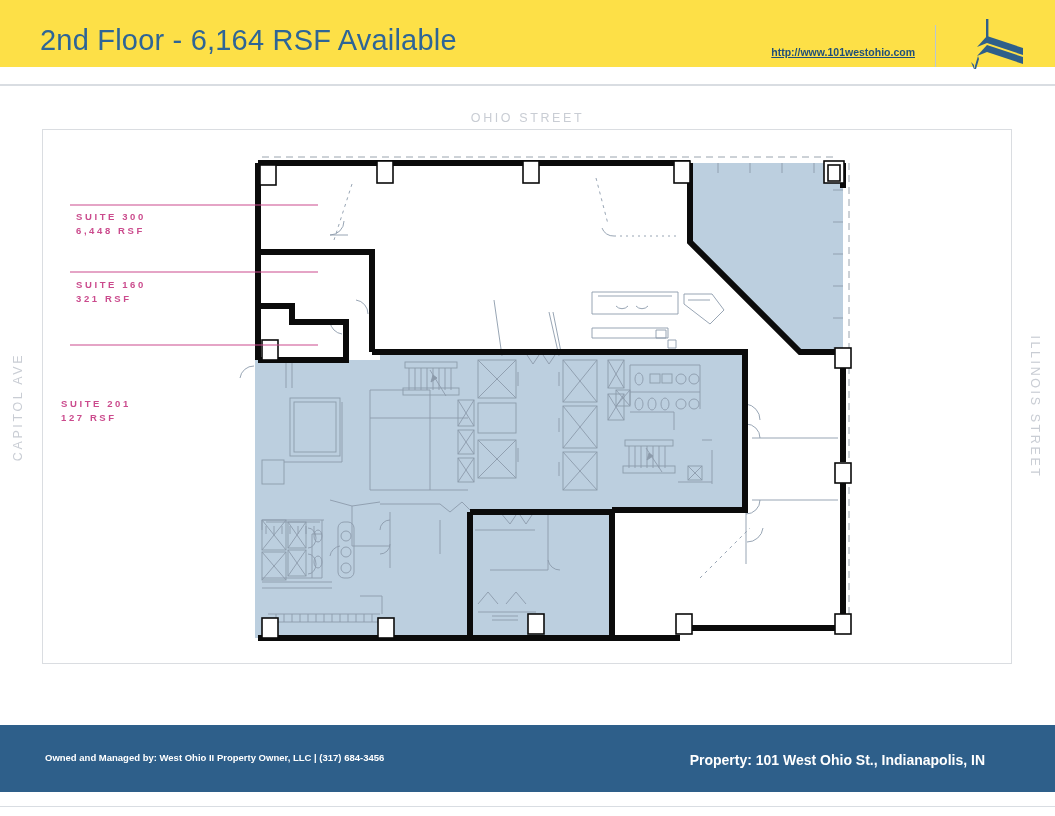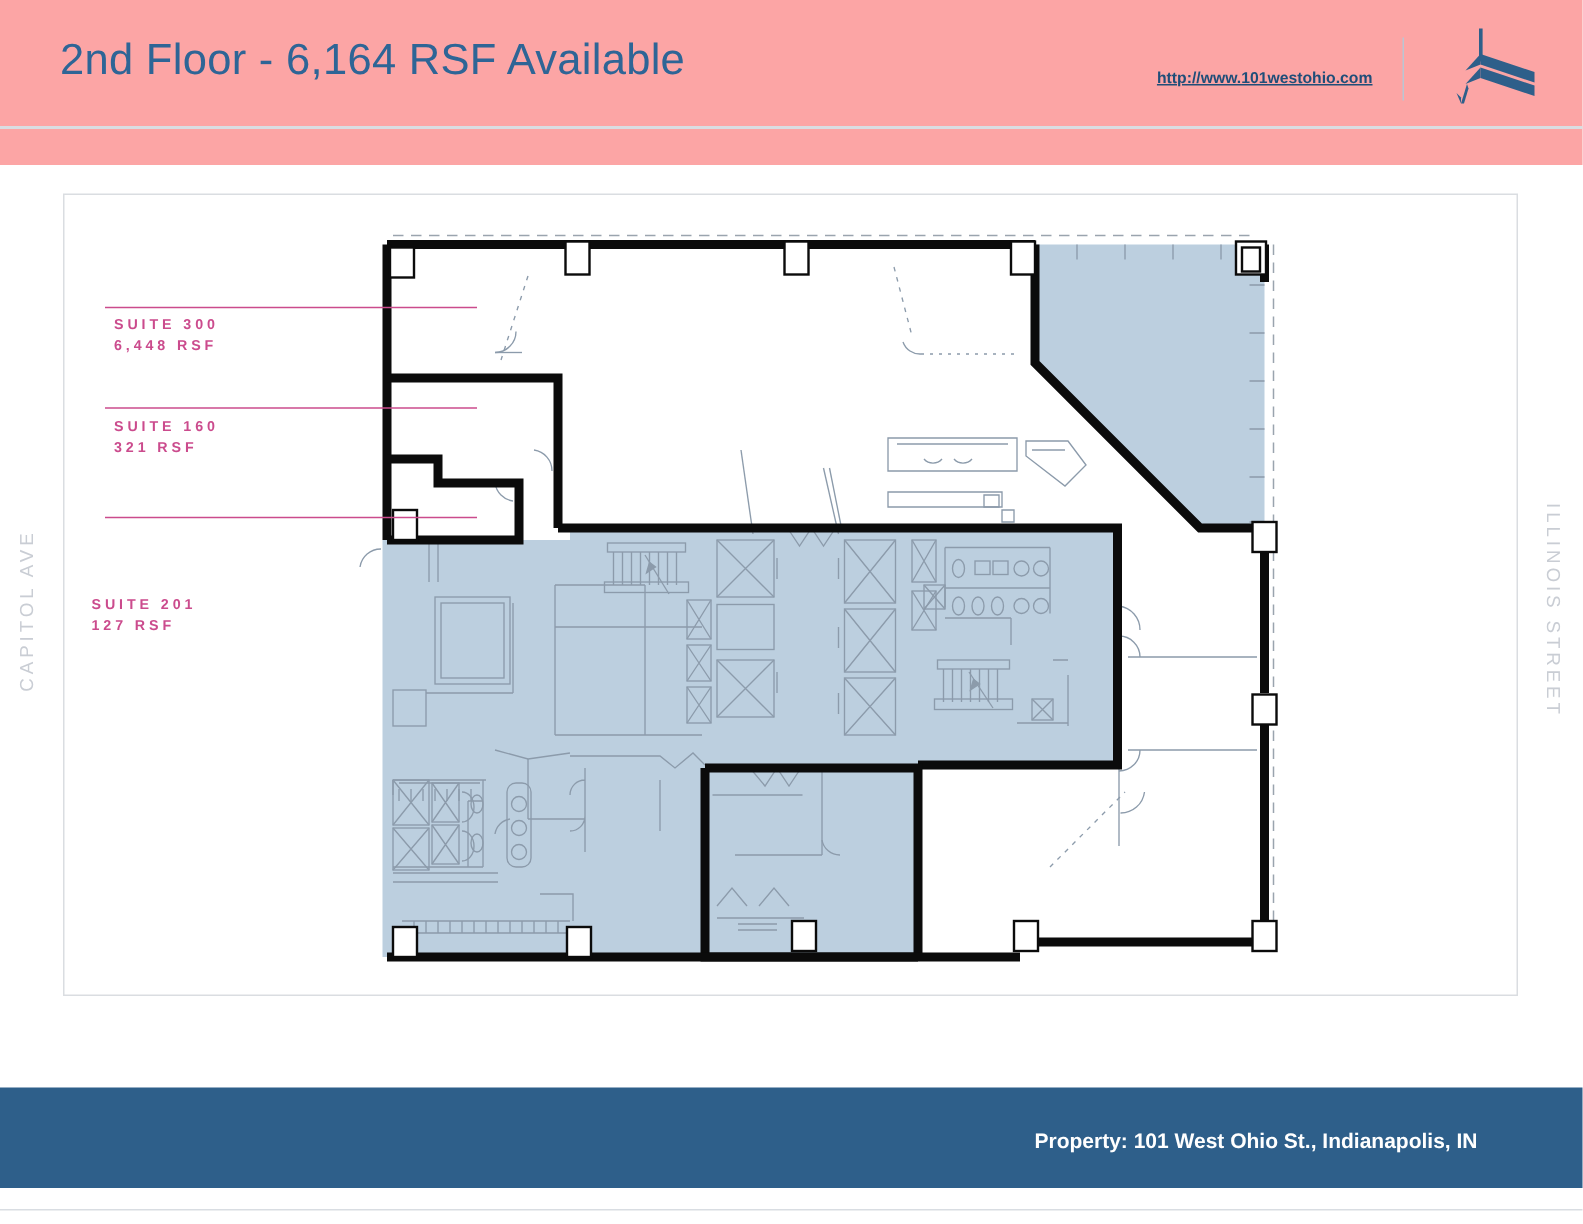--- a/index.html
+++ b/index.html
@@ -7,21 +7,21 @@
   body{
     width:1055px;height:816px;
     background:#ffffff;
     font-family:"Liberation Sans", sans-serif;
     overflow:hidden;
     position:relative;
   }
   #page{position:relative;width:1055px;height:816px;background:#fff;}
 
   
-  #header{position:absolute;left:0;top:0;width:1055px;height:110px;background:#fca5a5;}
+  #header{position:absolute;left:0;top:0;width:1055px;height:67px;background:#fde047;}
   #page-title{
     position:absolute;left:40px;top:24px;
     font-size:29px;letter-spacing:.2px;
     color:#2e6596;font-weight:400;white-space:nowrap;
     font-family:"Liberation Sans", sans-serif;
   }
   #site-url{
     position:absolute;right:140px;top:46px;
     font-size:10.5px;font-weight:bold;color:#1f4e79;
     text-decoration:underline;white-space:nowrap;
@@ -95,20 +95,21 @@
       <path d="M32 27 L68 39 L68 46 L32 34 Z" fill="#2e5f8a"></path>
       <path d="M32 18 L22 29 L32 25 Z" fill="#2e5f8a"></path>
       <path d="M32 27 L22 38 L32 34 Z" fill="#2e5f8a"></path>
       <path d="M23 38 L19 51 L21 51 L24 41 Z" fill="#2e5f8a"></path>
       <path d="M19 51 L16 44 L19 47 Z" fill="#2e5f8a"></path>
     </svg>
 
     <div id="header-rule"></div>
   </div>
 
+  <div class="street" id="street-ohio">OHIO STREET</div>
   <div class="street" id="street-capitol">CAPITOL AVE</div>
   <div class="street" id="street-illinois">ILLINOIS STREET</div>
 
   <div id="plan-frame"></div>
 
   <svg id="plan-svg" viewBox="0 0 1055 816">
 
     <defs>
       <clipPath id="clip-plan">
           <rect x="42" y="129" width="970" height="535"></rect>
@@ -337,17 +338,18 @@
   <div class="callout" id="callout-205">
     <div class="ln1">SUITE 160</div>
     <div class="ln2">321 RSF</div>
   </div>
   <div class="callout" id="callout-201">
     <div class="ln1">SUITE 201</div>
     <div class="ln2">127 RSF</div>
   </div>
 
   <div id="footer">
+    <div id="footer-left">Owned and Managed by:  West Ohio II Property Owner, LLC |  (317) 684-3456</div>
     <div id="footer-right">Property: 101 West Ohio St., Indianapolis, IN</div>
   </div>
   <div id="bottom-rule"></div>
 
 </div>
 
 </body></html>

